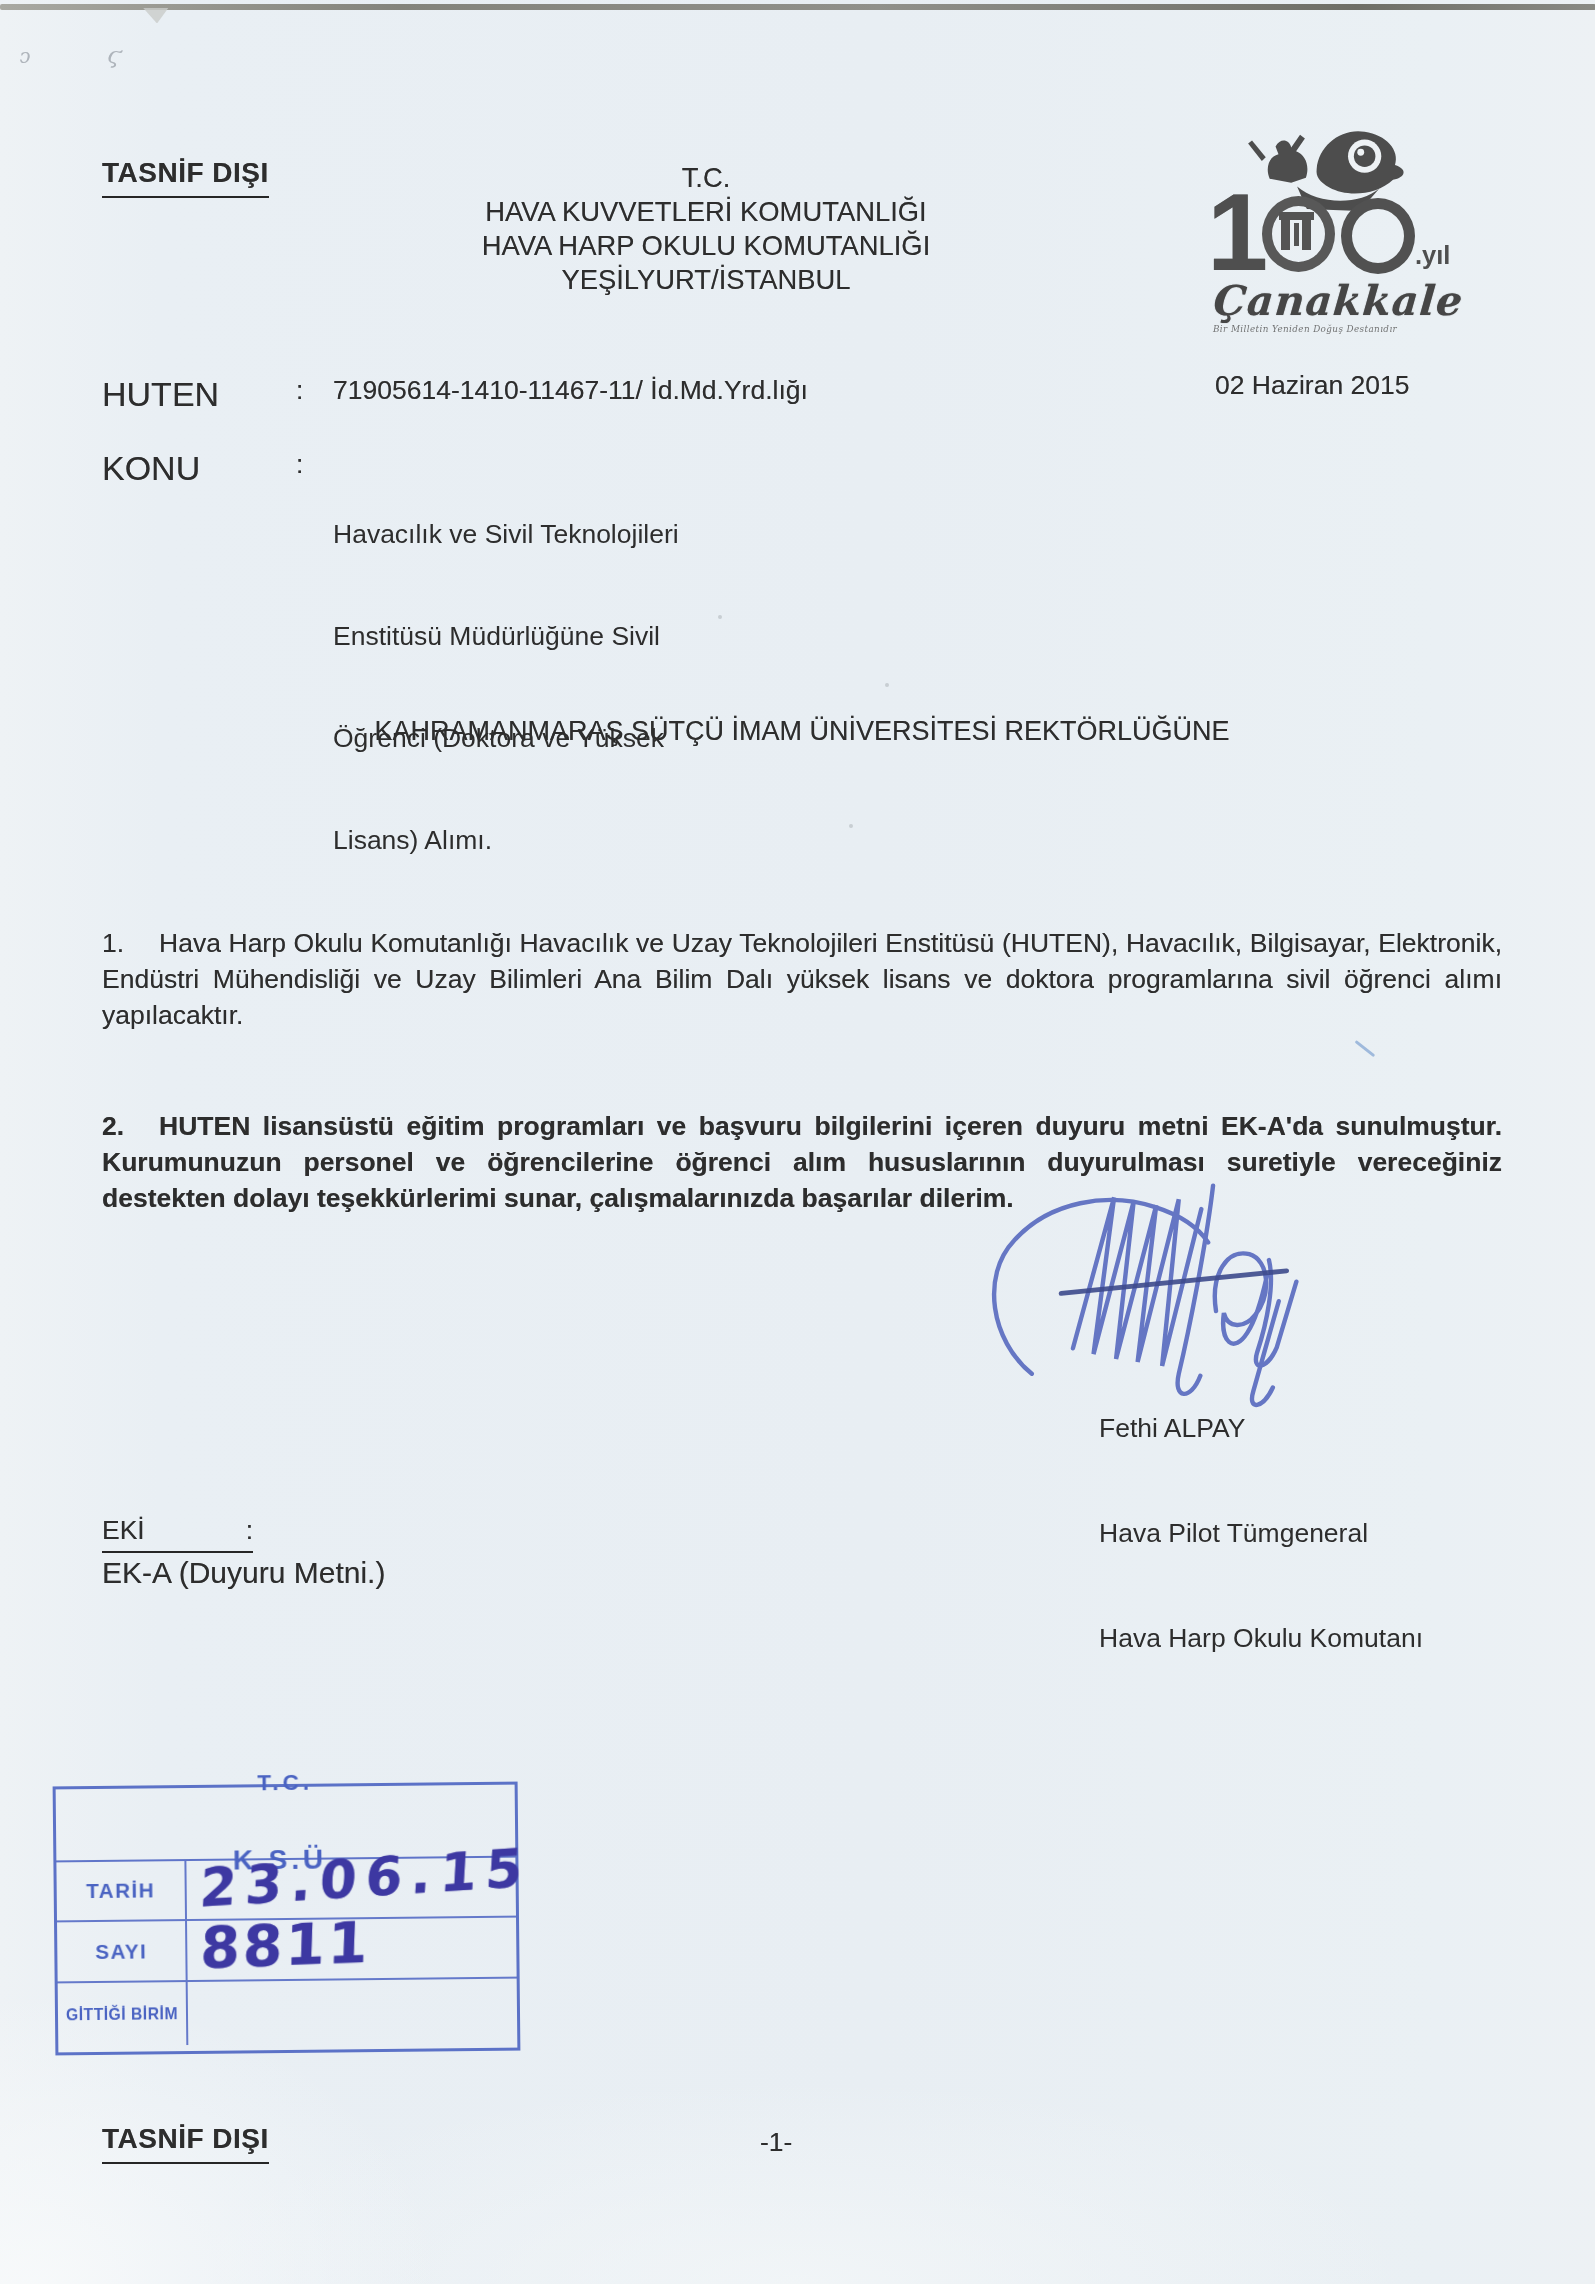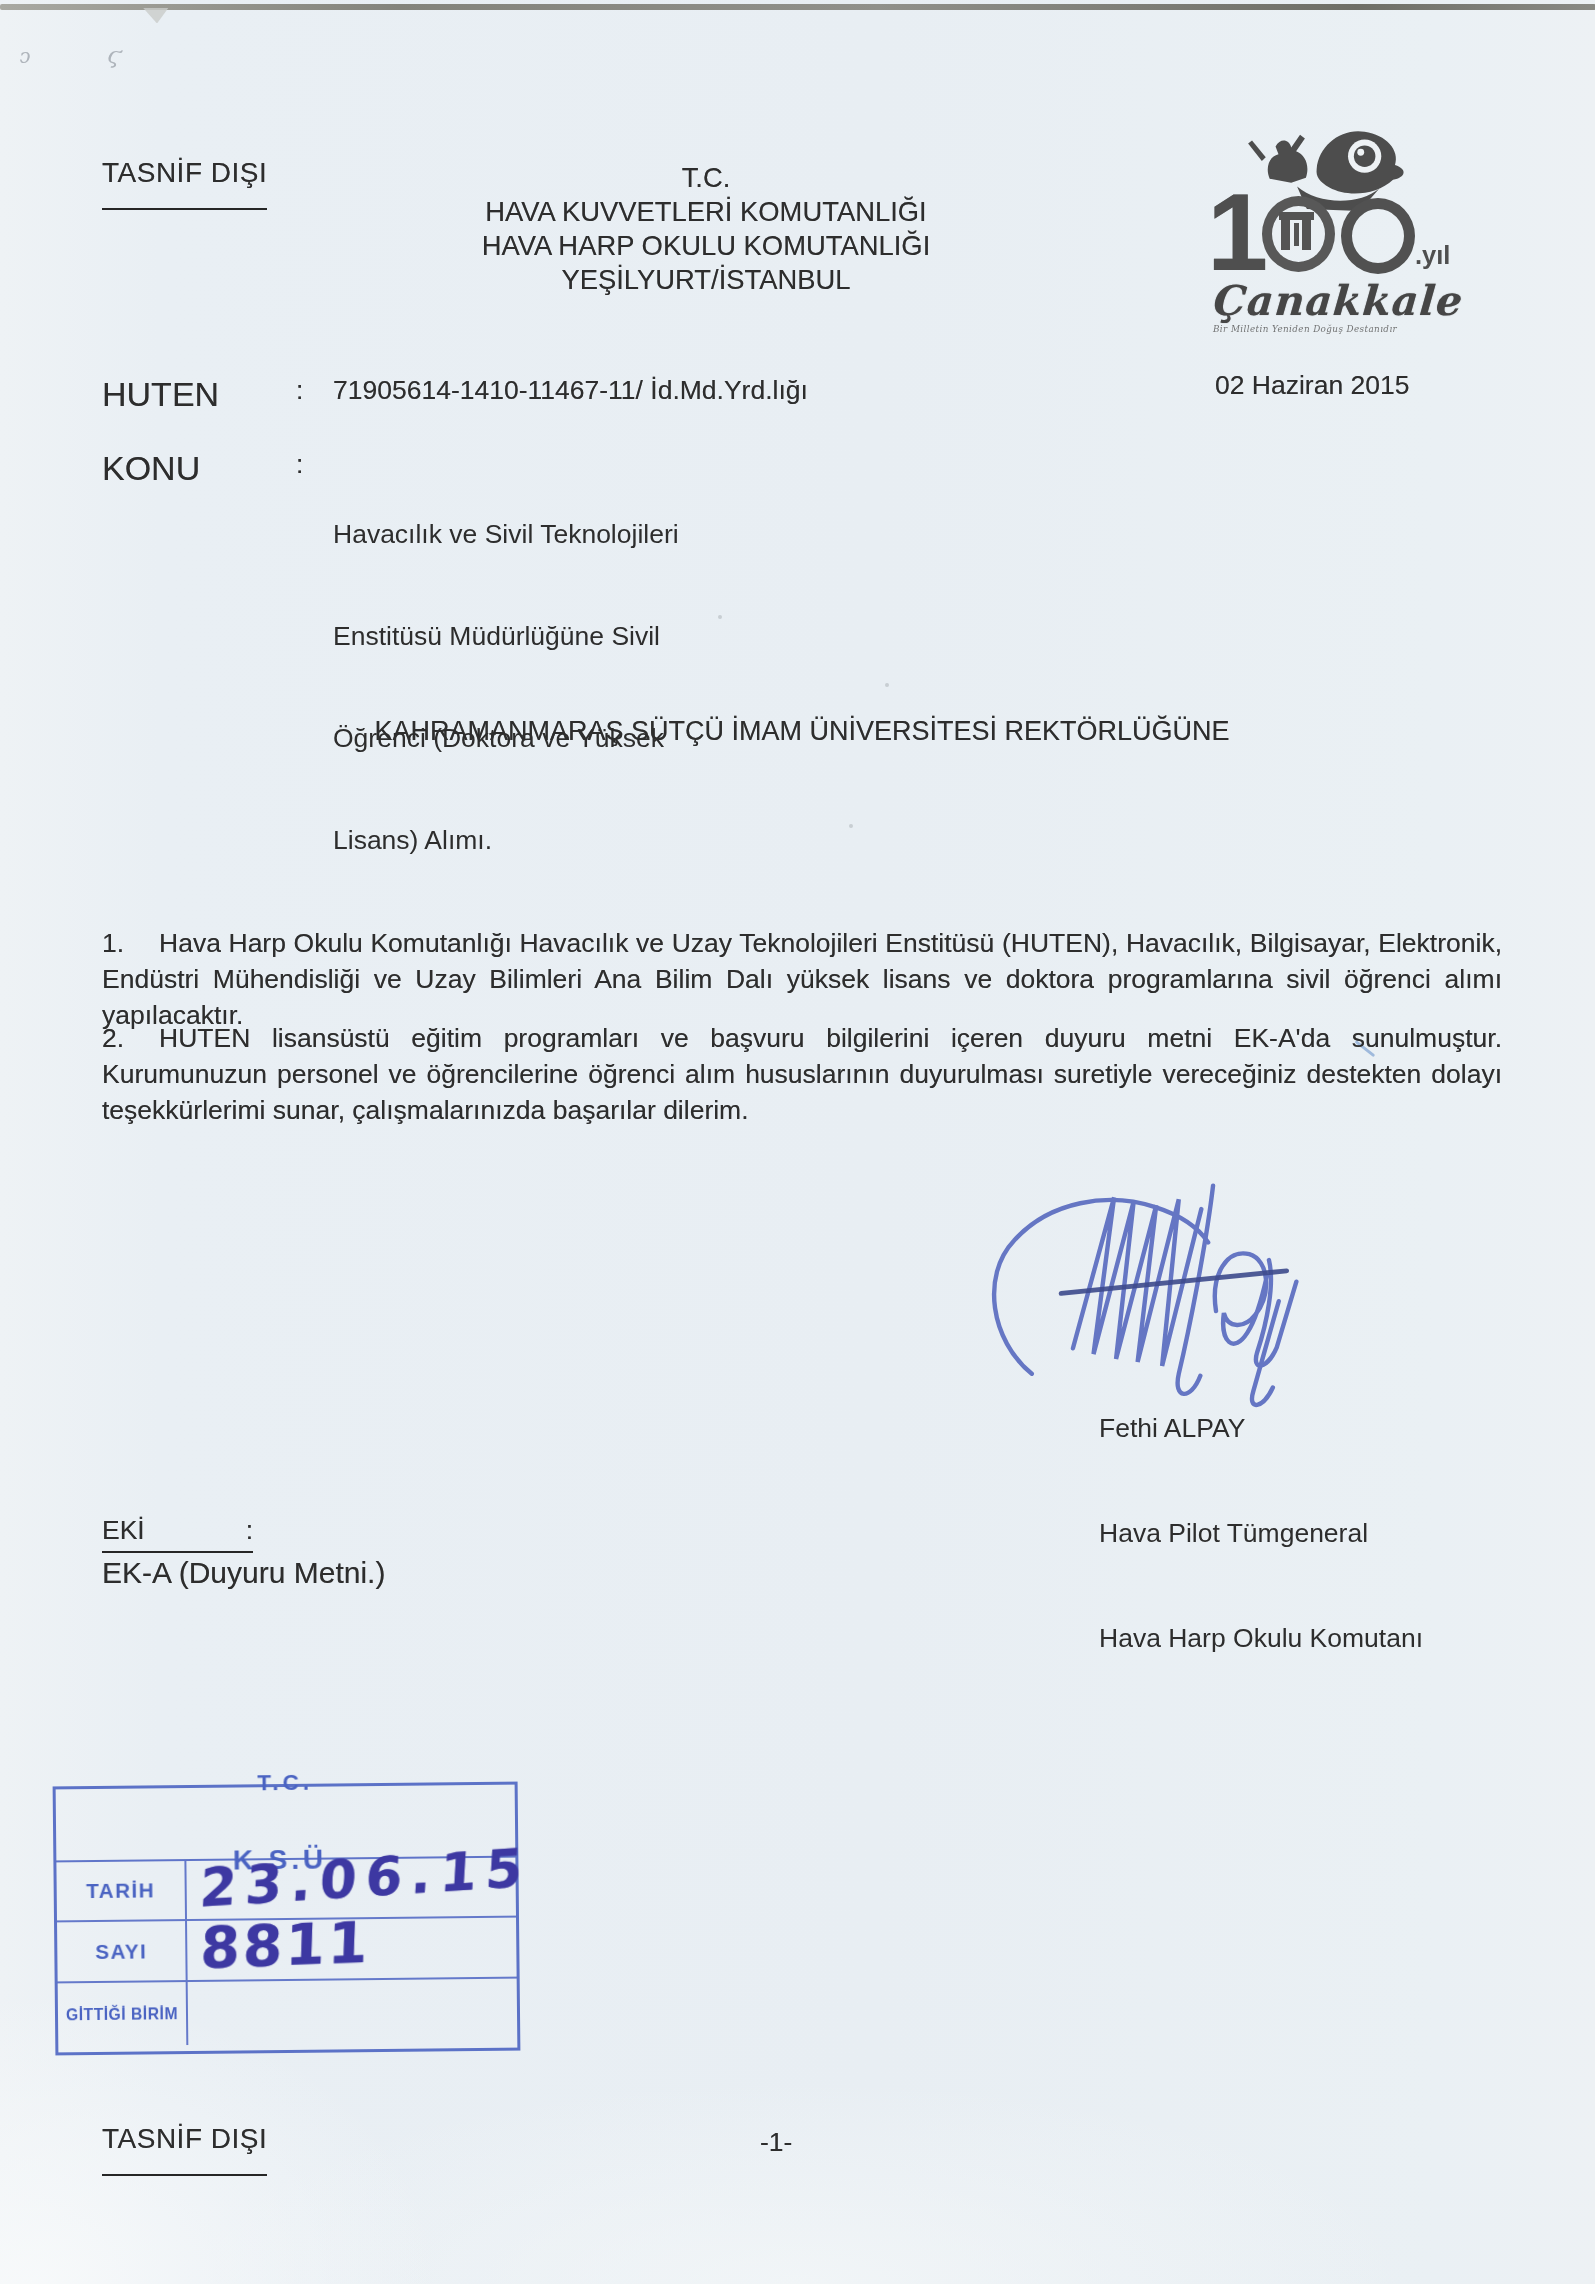--- a/index.html
+++ b/index.html
@@ -21,21 +21,21 @@
     border-radius:2px; }
   .scan-notch { position:absolute; top:7.8px; left:143px; width:25.5px; height:15.7px;
     background:#c9ccc9; clip-path:polygon(0 0,100% 0,55% 100%); opacity:.8; }
   .pencil-mark { position:absolute; color:#9aa0a8; font-size:19.6px; opacity:.75;
     font-family:"DejaVu Serif",serif; font-style:italic; }
   .speck { position:absolute; width:3.9px; height:3.9px; border-radius:50%; background:#8d9298; opacity:.35; }
   .pen-tick { position:absolute; left:1353px; top:1047px; width:23.5px; height:2.9px;
     background:#7fa3d2; transform:rotate(38deg); border-radius:2px; opacity:.7; }
 
   
-  .cls { font-size:28px; letter-spacing:0.5px; border-bottom:2.9px solid #262626; padding-bottom:19px; }
+  .cls { font-size:28px; letter-spacing:0.5px; border-bottom:2.9px solid #262626; padding-bottom:7px;font-weight:bold; }
   .cls-top { left:102px; top:157px; }
   .cls-bottom { left:102px; top:2123px; }
   .page-num { left:760px; top:2127px; font-size:26.5px; }
 
   
   .header { position:absolute; left:353px; top:161px; width:706px; text-align:center;
     font-size:27.4px; line-height:34px; }
   .header div { text-shadow:0 0 0.6px rgba(45,45,45,.5); }
 
   
@@ -65,21 +65,21 @@
   .val { left:333px; font-size:26.5px; }
   .subject-lines { position:absolute; left:333px; top:449px; font-size:26.5px; line-height:34px; white-space:pre; }
   .date { left:1215px; top:370px; font-size:26.5px; }
 
   .addressee { left:102px; top:716px; width:1400px; text-align:center; font-size:27px; white-space:normal; }
 
   .para { position:absolute; left:102px; width:1400px; font-size:26.5px; line-height:36px;
     text-align:justify; text-shadow:0 0 0.6px rgba(45,45,45,.5); }
   .para .pnum { display:inline-block; width:57px; }
   .p1 { top:925px; }
-  .p2 { top:1020px; }
+  .p2 { top:1108px;font-weight:bold; }
 
   
   .sig-svg { position:absolute; left:963px; top:1166px; }
   .sig-block { position:absolute; left:1099px; top:1341px; font-size:26.5px; line-height:35px; white-space:pre; }
 
   
   .eki-wrap { position:absolute; left:102px; top:1515px; width:151px; display:flex;
     justify-content:space-between; border-bottom:2.9px solid #262626; padding-bottom:4.9px;
     font-size:26.5px; }
   .eki-val { left:102px; top:1556px; font-size:30px; }

